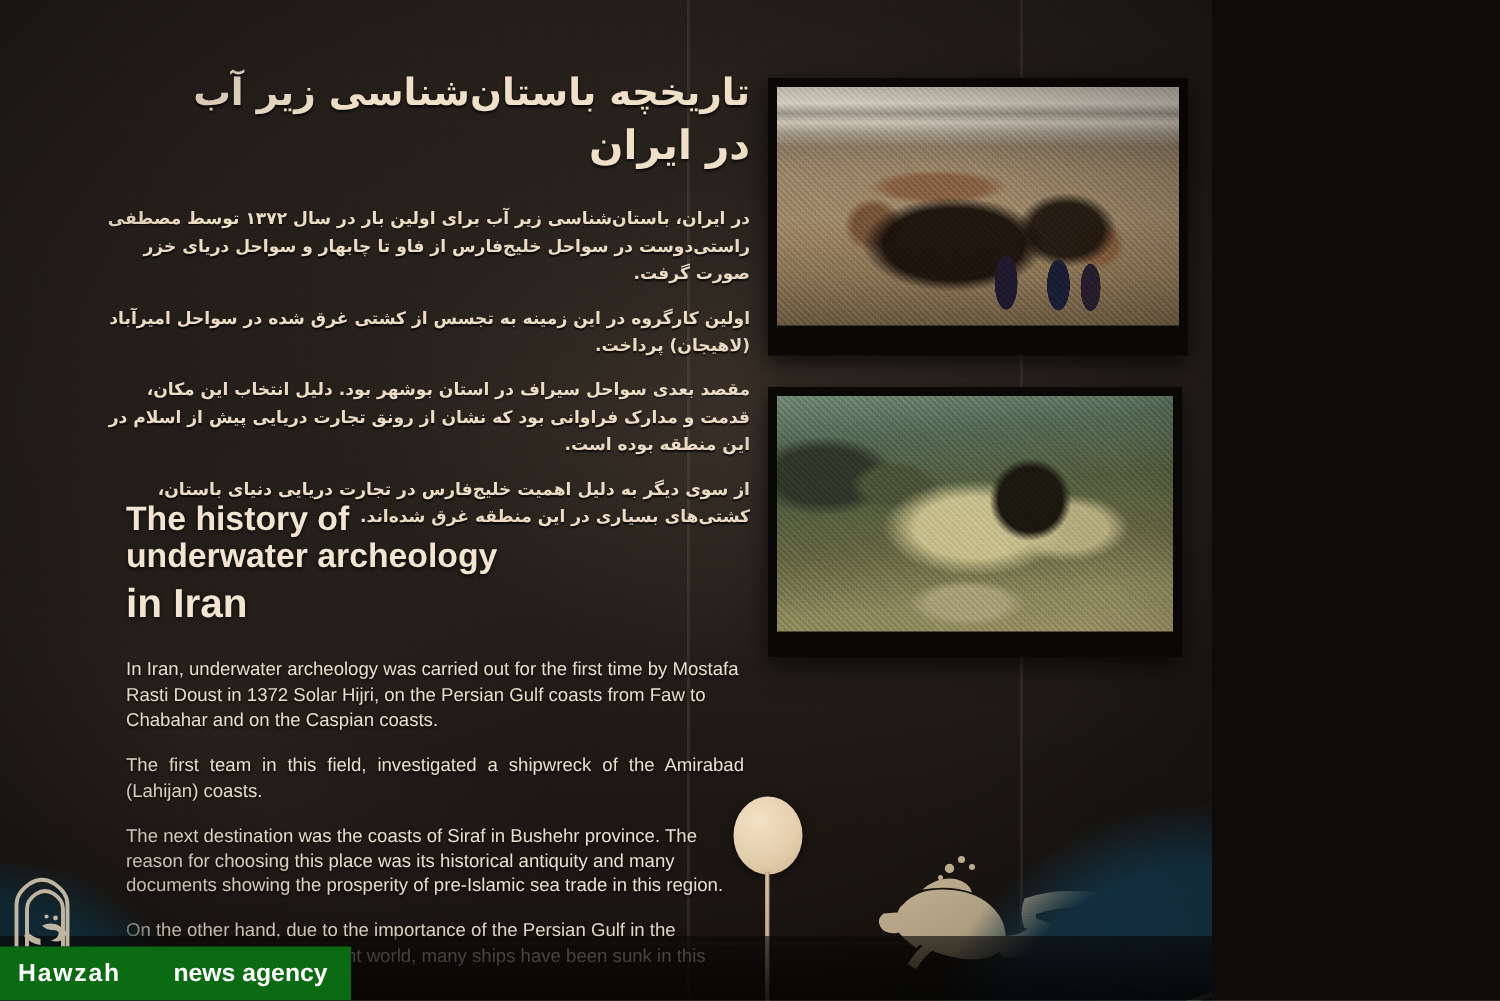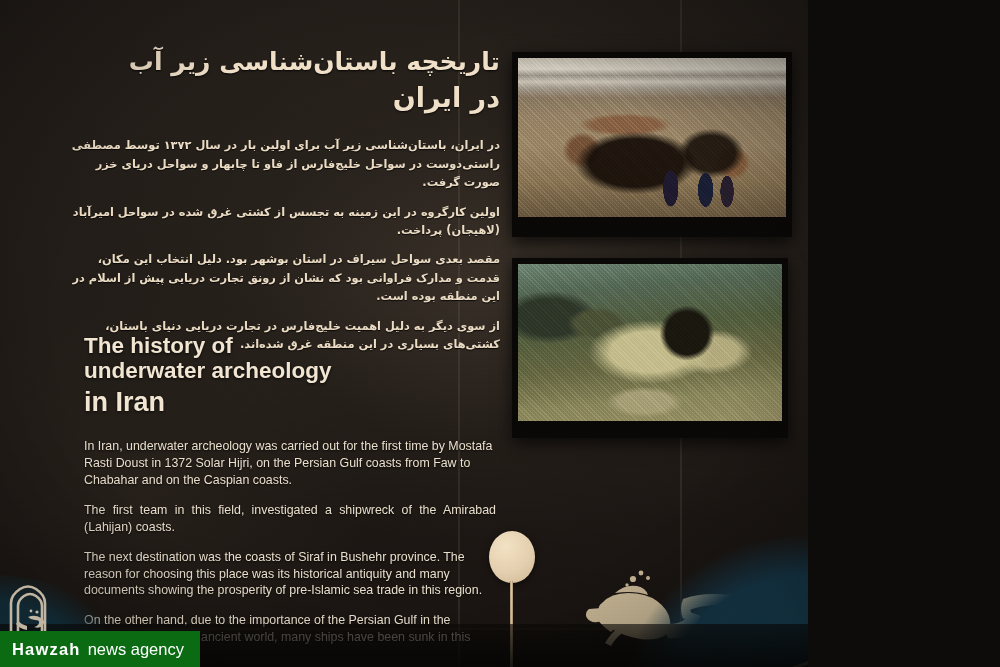--- a/index.html
+++ b/index.html
@@ -177,21 +177,21 @@
 
   
   #wm-logo { position:absolute; left:6px; top:581px; width:52px; height:56px; opacity:.92; }
   #wm-logo svg { display:block; }
   #wm-bar {
     position:absolute; left:0; bottom:0; height:36px; padding:0 16px 0 12px;
     background:#0a6b12; color:#ffffff;
     display:flex; align-items:center; gap:7px; font-size:16.5px;
   }
   #wm-bar .strong { font-weight:bold; letter-spacing:1.2px; }
-  #wm-bar .light { font-weight:normal; }
+  #wm-bar .light { font-weight:bold;margin-left:28px; }
 </style>
 </head>
 <body>
 
 <div id="stage">
 
   <div class="seam v" style="left:458px;"></div>
   <div class="seam v" style="left:680px;"></div>
   <div class="seam v" style="left:908px;"></div>
   <div class="seam h" style="top:628px; background:rgba(140,122,104,.10);"></div>

